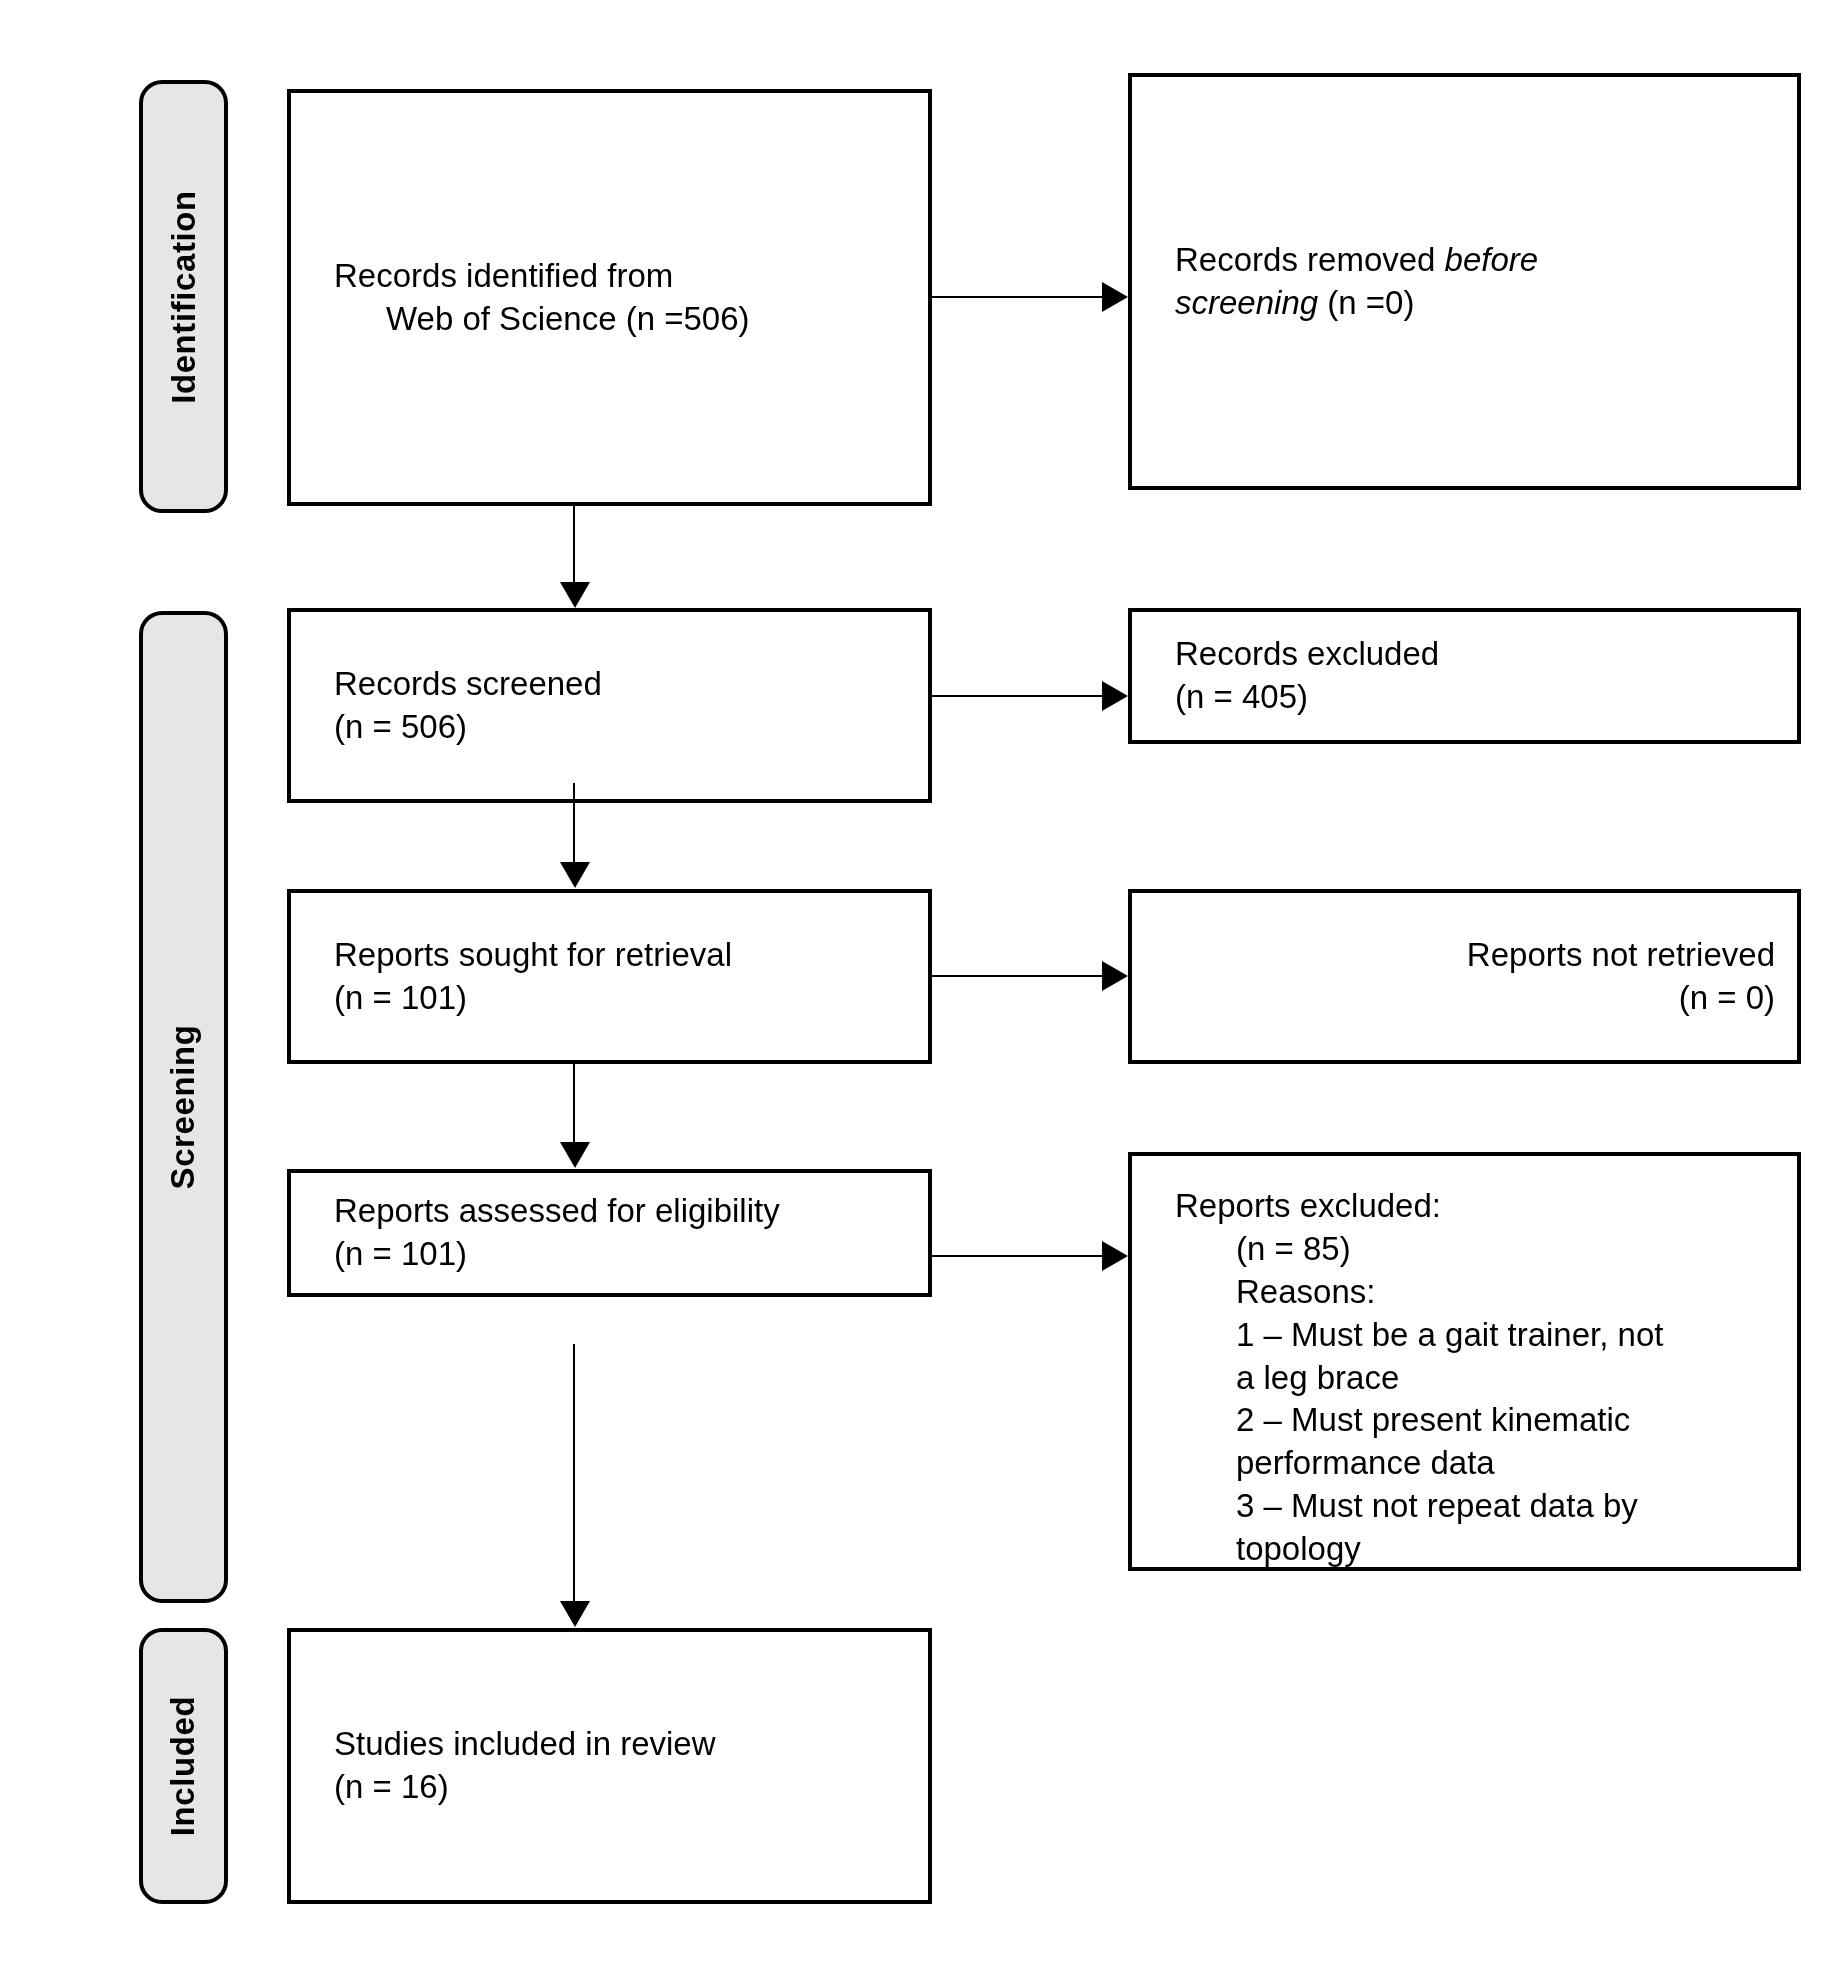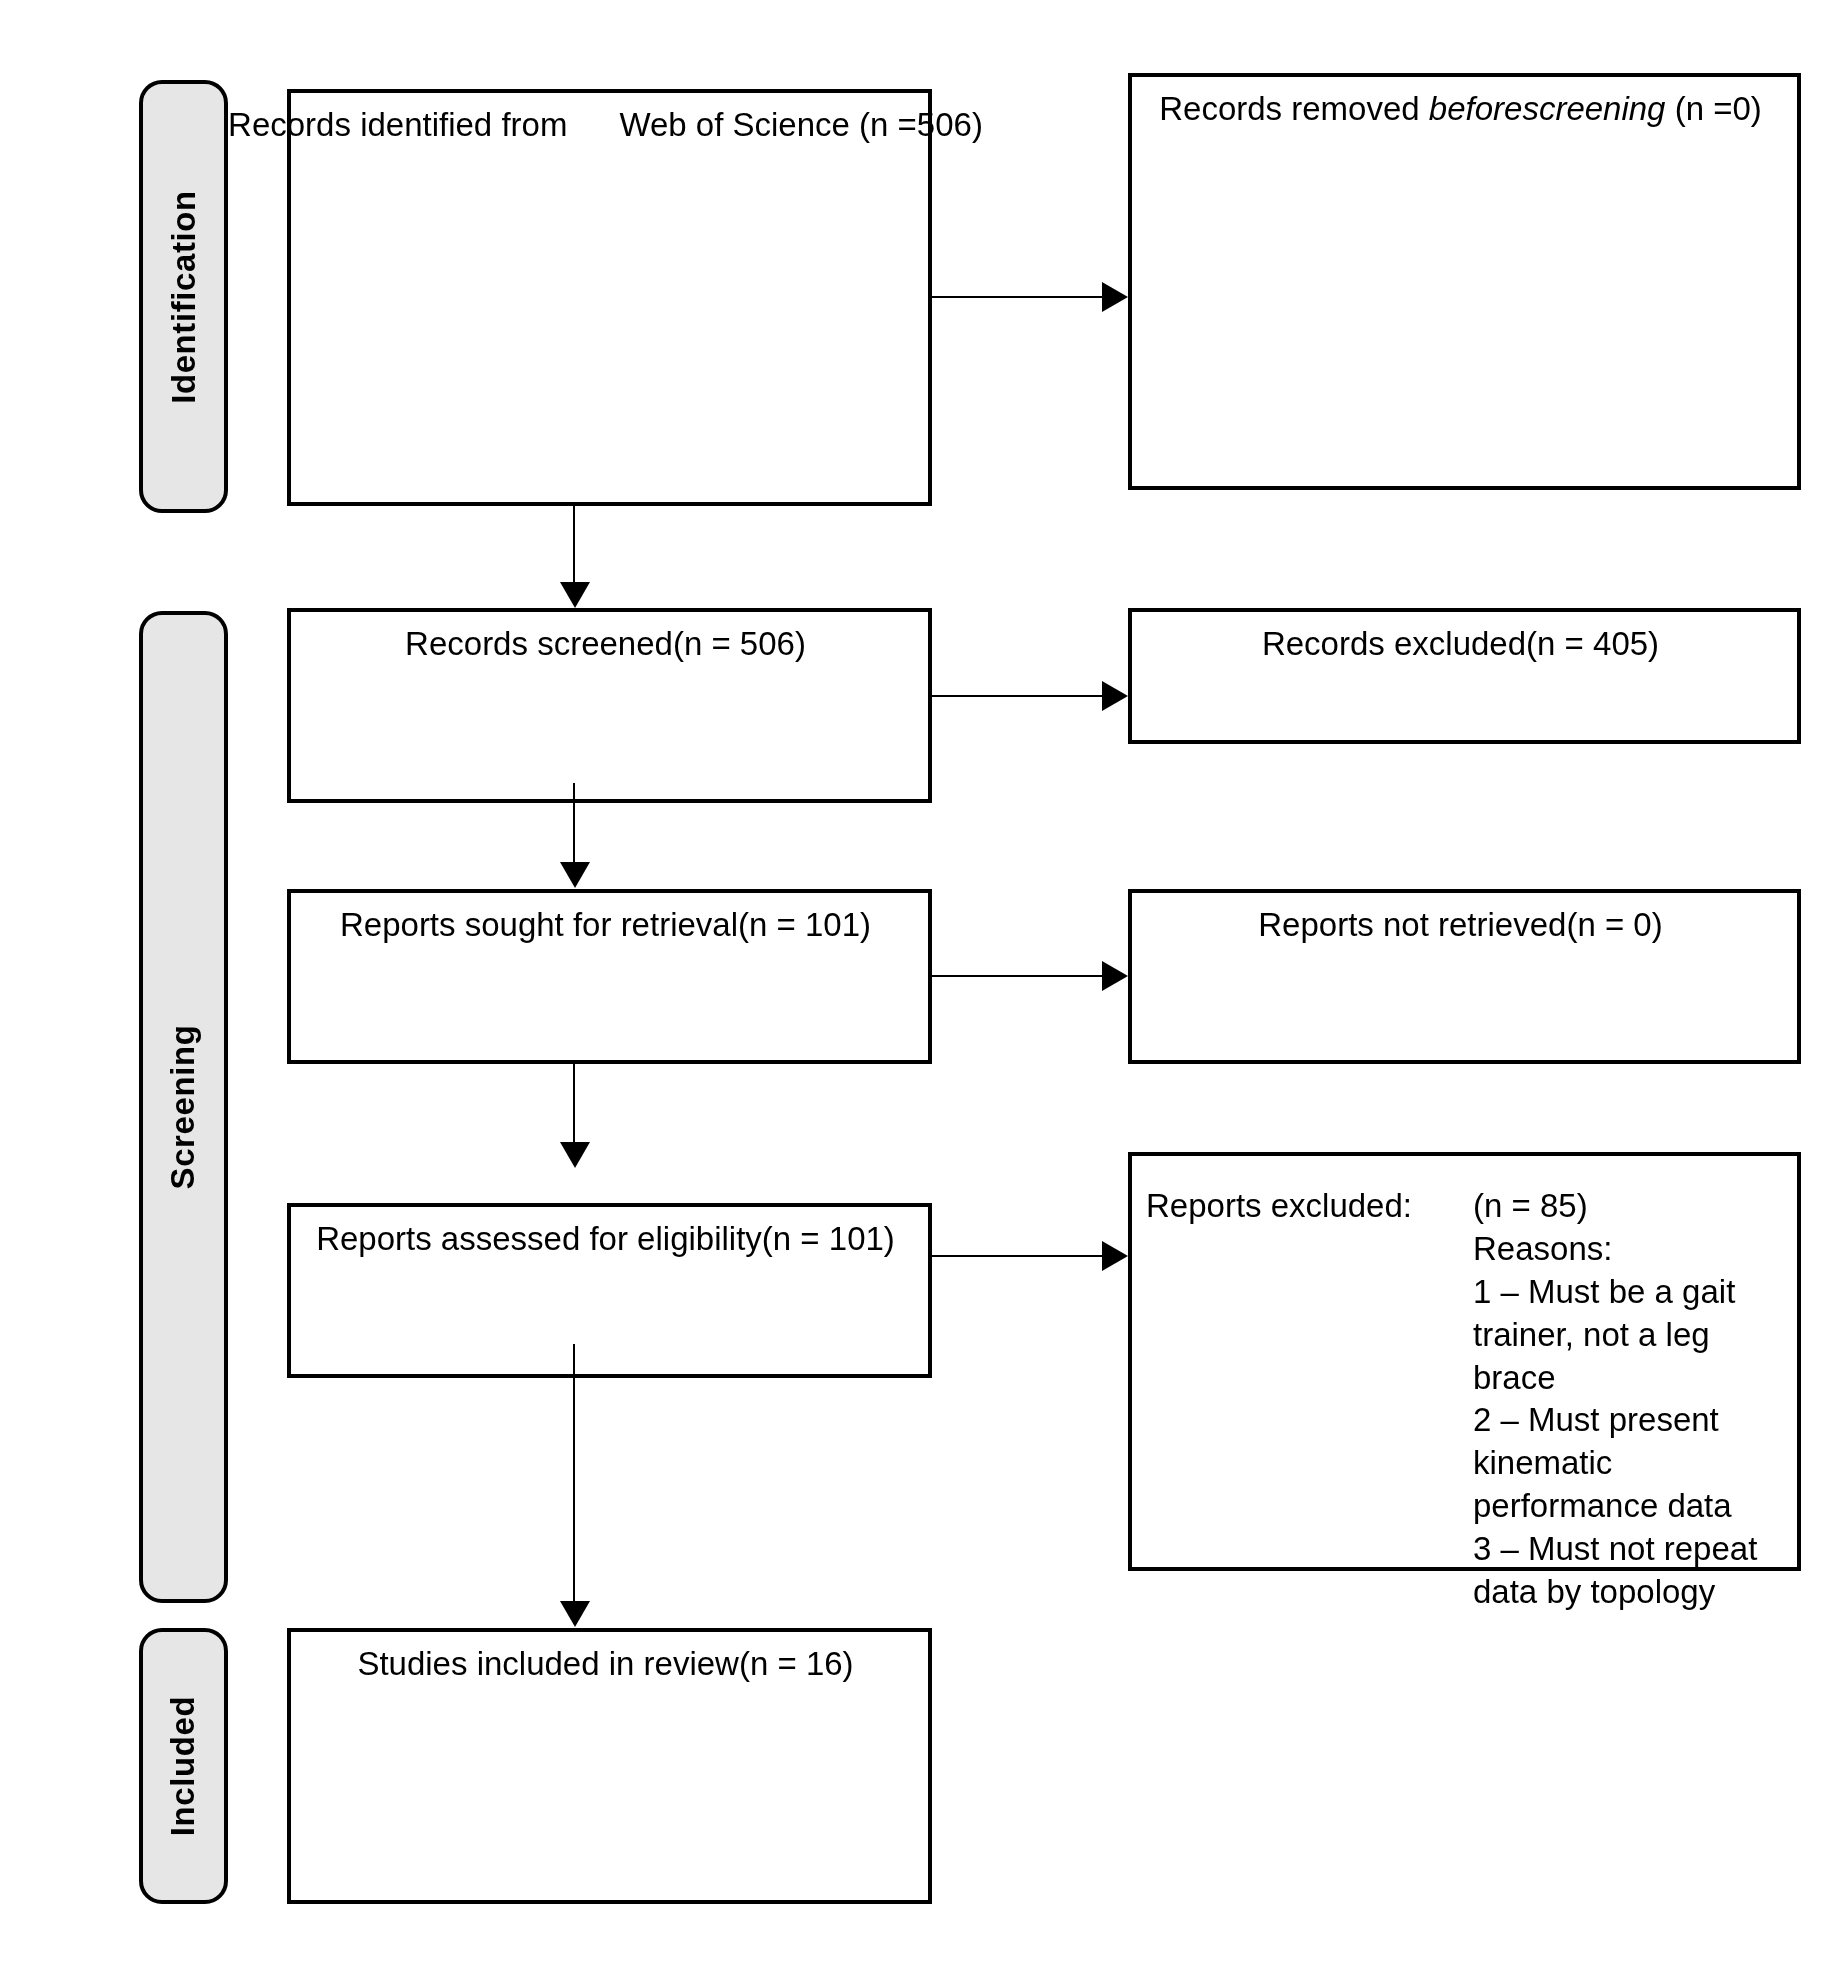--- a/index.html
+++ b/index.html
@@ -49,31 +49,31 @@
     box-sizing:border-box;
   }
   .col-left{left:287px;width:645px;}
   .col-right{left:1128px;width:673px;}
   #box-identified{top:89px;height:417px;}
   #box-removed{top:73px;height:417px;}
   #box-screened{top:608px;height:195px;}
   #box-records-excluded{top:608px;height:136px;}
   #box-sought{top:889px;height:175px;}
   #box-not-retrieved{top:889px;height:175px;text-align:right;}
-  #box-assessed{top:1203px;height:175px;}
+  #box-assessed{top:1169px;height:128px;}
   #box-reports-excluded{top:1152px;height:419px;}
   #box-included-studies{top:1628px;height:276px;}
 
   .box-text{
     position:absolute;
     inset:0;
     display:flex;
-    flex-direction:row;
+    flex-direction:column;
     justify-content:center;
-    padding:11px 22px 11px 14px;
+    padding:11px 22px 11px 43px;
     font-size:33px;
     line-height:1.3;
   }
   .box-text.top-align{
     justify-content:flex-start;
     padding-top:29px;
   }
   .line{white-space:nowrap;}
   .line.indent{margin-left:52px;}
   .details{

